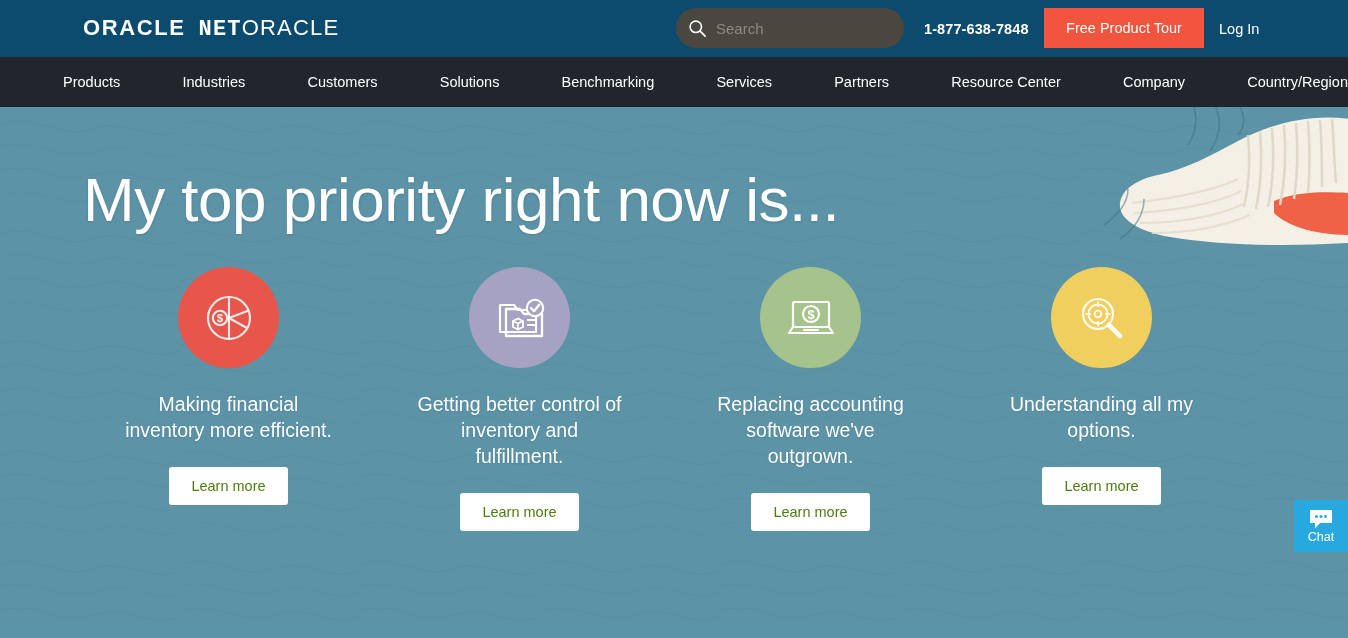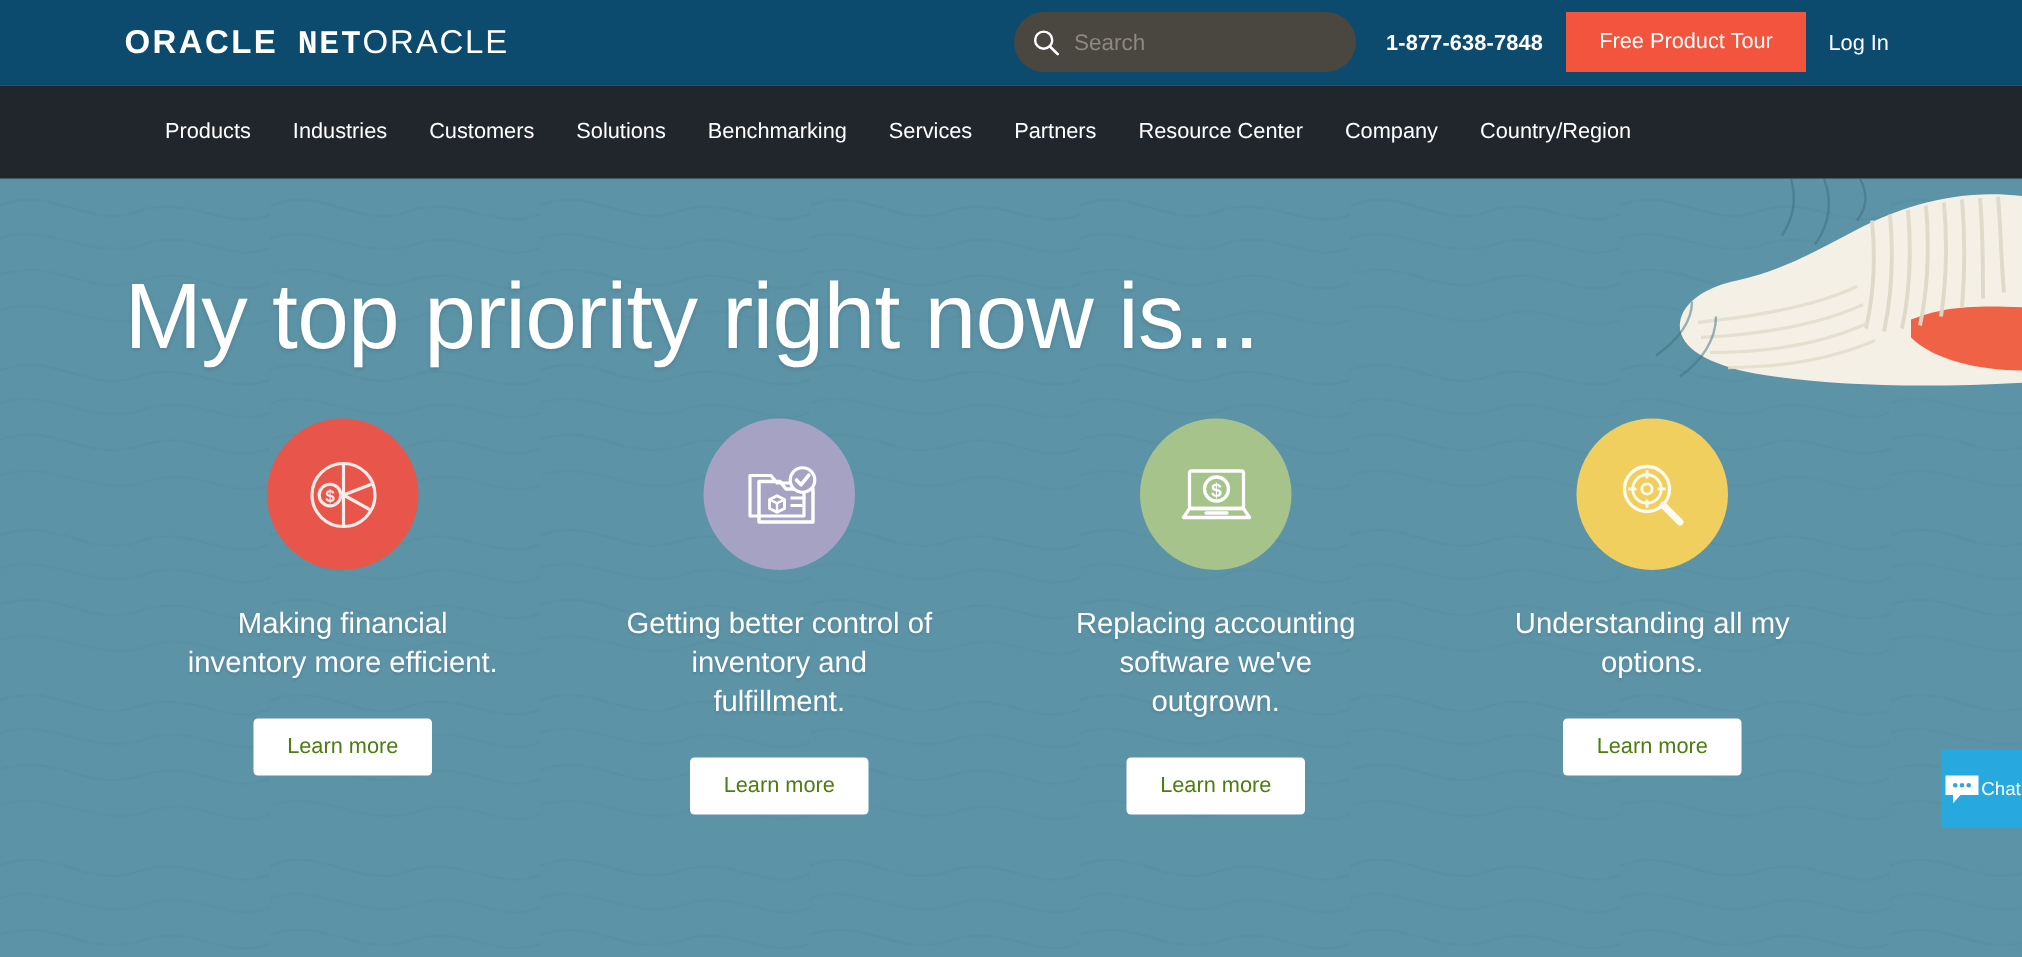--- a/index.html
+++ b/index.html
@@ -129,26 +129,27 @@
     color: #ffffff;
     font-size: 14.5px;
     text-decoration: none;
     white-space: nowrap;
     cursor: pointer;
   }
 
   
   .navbar {
     position: relative;
-    height: 62px;
+    height: 50px;
     background: #20262c;
     display: flex;
     align-items: center;
-    padding-left: 110px;
+    padding-left: 63px;
     z-index: 19;
+    justify-content: space-between;
   }
   .nav-item {
     color: #ffffff;
     font-size: 14.5px;
     margin-right: 28px;
     white-space: nowrap;
     cursor: pointer;
     text-decoration: none;
   }
   .nav-item:last-child { margin-right: 0; }
@@ -241,20 +242,21 @@
 
   
   .chat-widget {
     position: absolute;
     right: 0;
     top: 500px;
     width: 54px;
     height: 52px;
     background: #27a9e0;
     display: flex;
+    flex-direction: column;
     align-items: center;
     justify-content: center;
     cursor: pointer;
     z-index: 40;
   }
   .chat-bubble { display: block; }
   .chat-label {
     color: #ffffff;
     font-size: 12.5px;
     margin-top: 1px;

